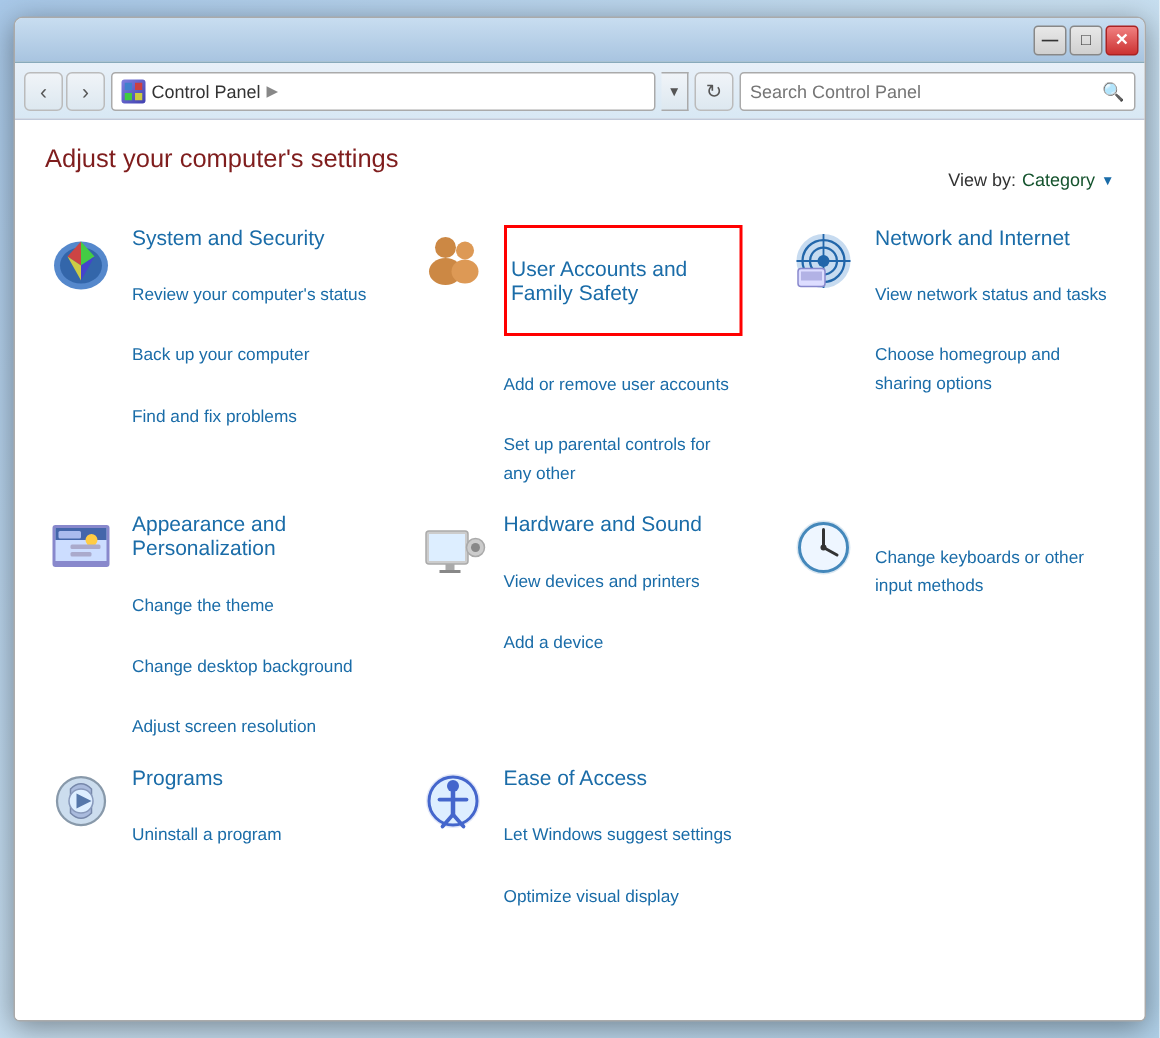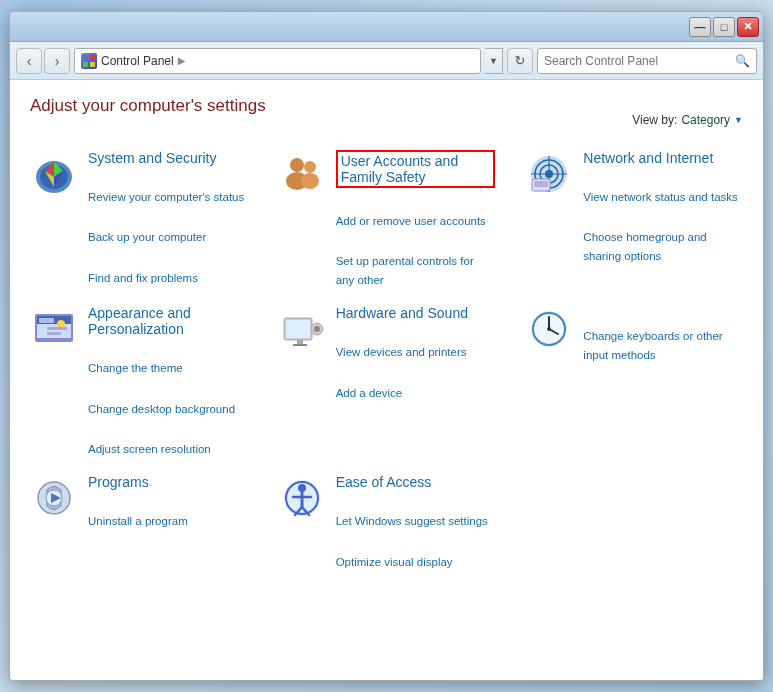--- a/index.html
+++ b/index.html
@@ -127,21 +127,21 @@
       border-radius: 4px;
       background: linear-gradient(to bottom, #f0f4f8, #dde8f0);
       display: flex;
       align-items: center;
       justify-content: center;
       cursor: pointer;
       font-size: 13px;
       color: #555;
     }
     .search-box {
-      width: 220px;
+      width: 264px;
       height: 26px;
       border: 1px solid #aaa;
       border-radius: 3px;
       background: white;
       display: flex;
       align-items: center;
       padding: 0 6px;
       gap: 4px;
     }
     .search-box input {
@@ -197,21 +197,21 @@
     .category-title {
       font-size: 14px;
       color: #1a6ca8;
       text-decoration: none;
       display: block;
       margin-bottom: 2px;
       cursor: pointer;
     }
     .category-title.highlighted {
       border: 2px solid red;
-      padding: 1px 3px;
+      padding: 19px 3px;
       display: inline-block;
     }
     .sub-link {
       font-size: 11.5px;
       color: #1a6ca8;
       display: block;
       text-decoration: none;
       line-height: 1.6;
       cursor: pointer;
       margin-top: 22px;

